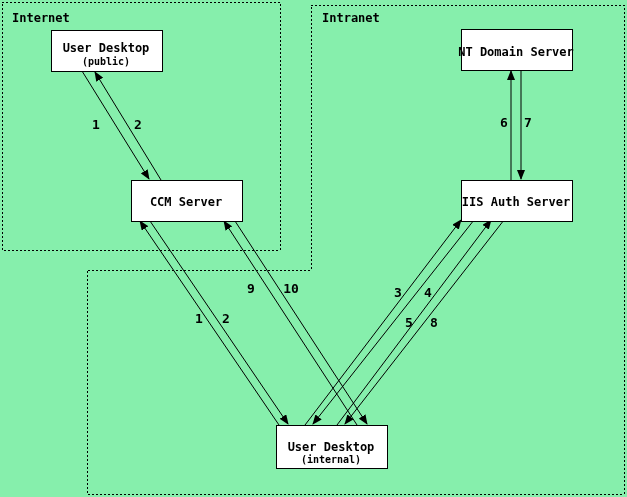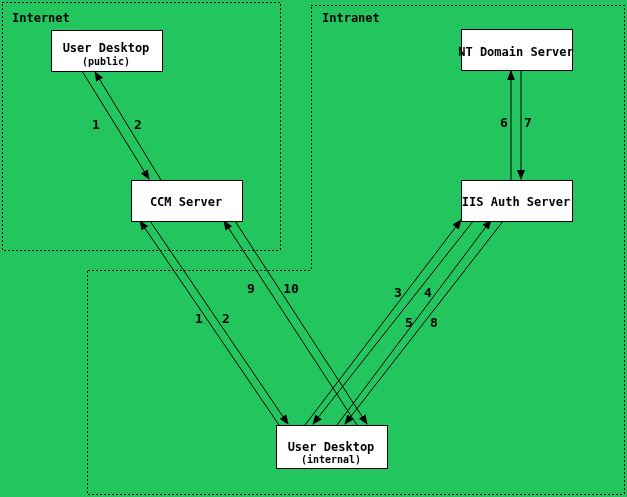--- a/index.html
+++ b/index.html
@@ -4,21 +4,21 @@
 <style>
   html, body {
     margin: 0;
     padding: 0;
     background: #ffffff;
   }
   .stage {
     position: relative;
     width: 627px;
     height: 497px;
-    background: #22c55e;
+    background: #86efac;
     font-family: "DejaVu Sans Mono", monospace;
   }
   svg { display: block; }
   .zone-border {
     fill: none;
     stroke: #000000;
     stroke-width: 1;
     stroke-dasharray: 2 2;
     shape-rendering: crispEdges;
   }

